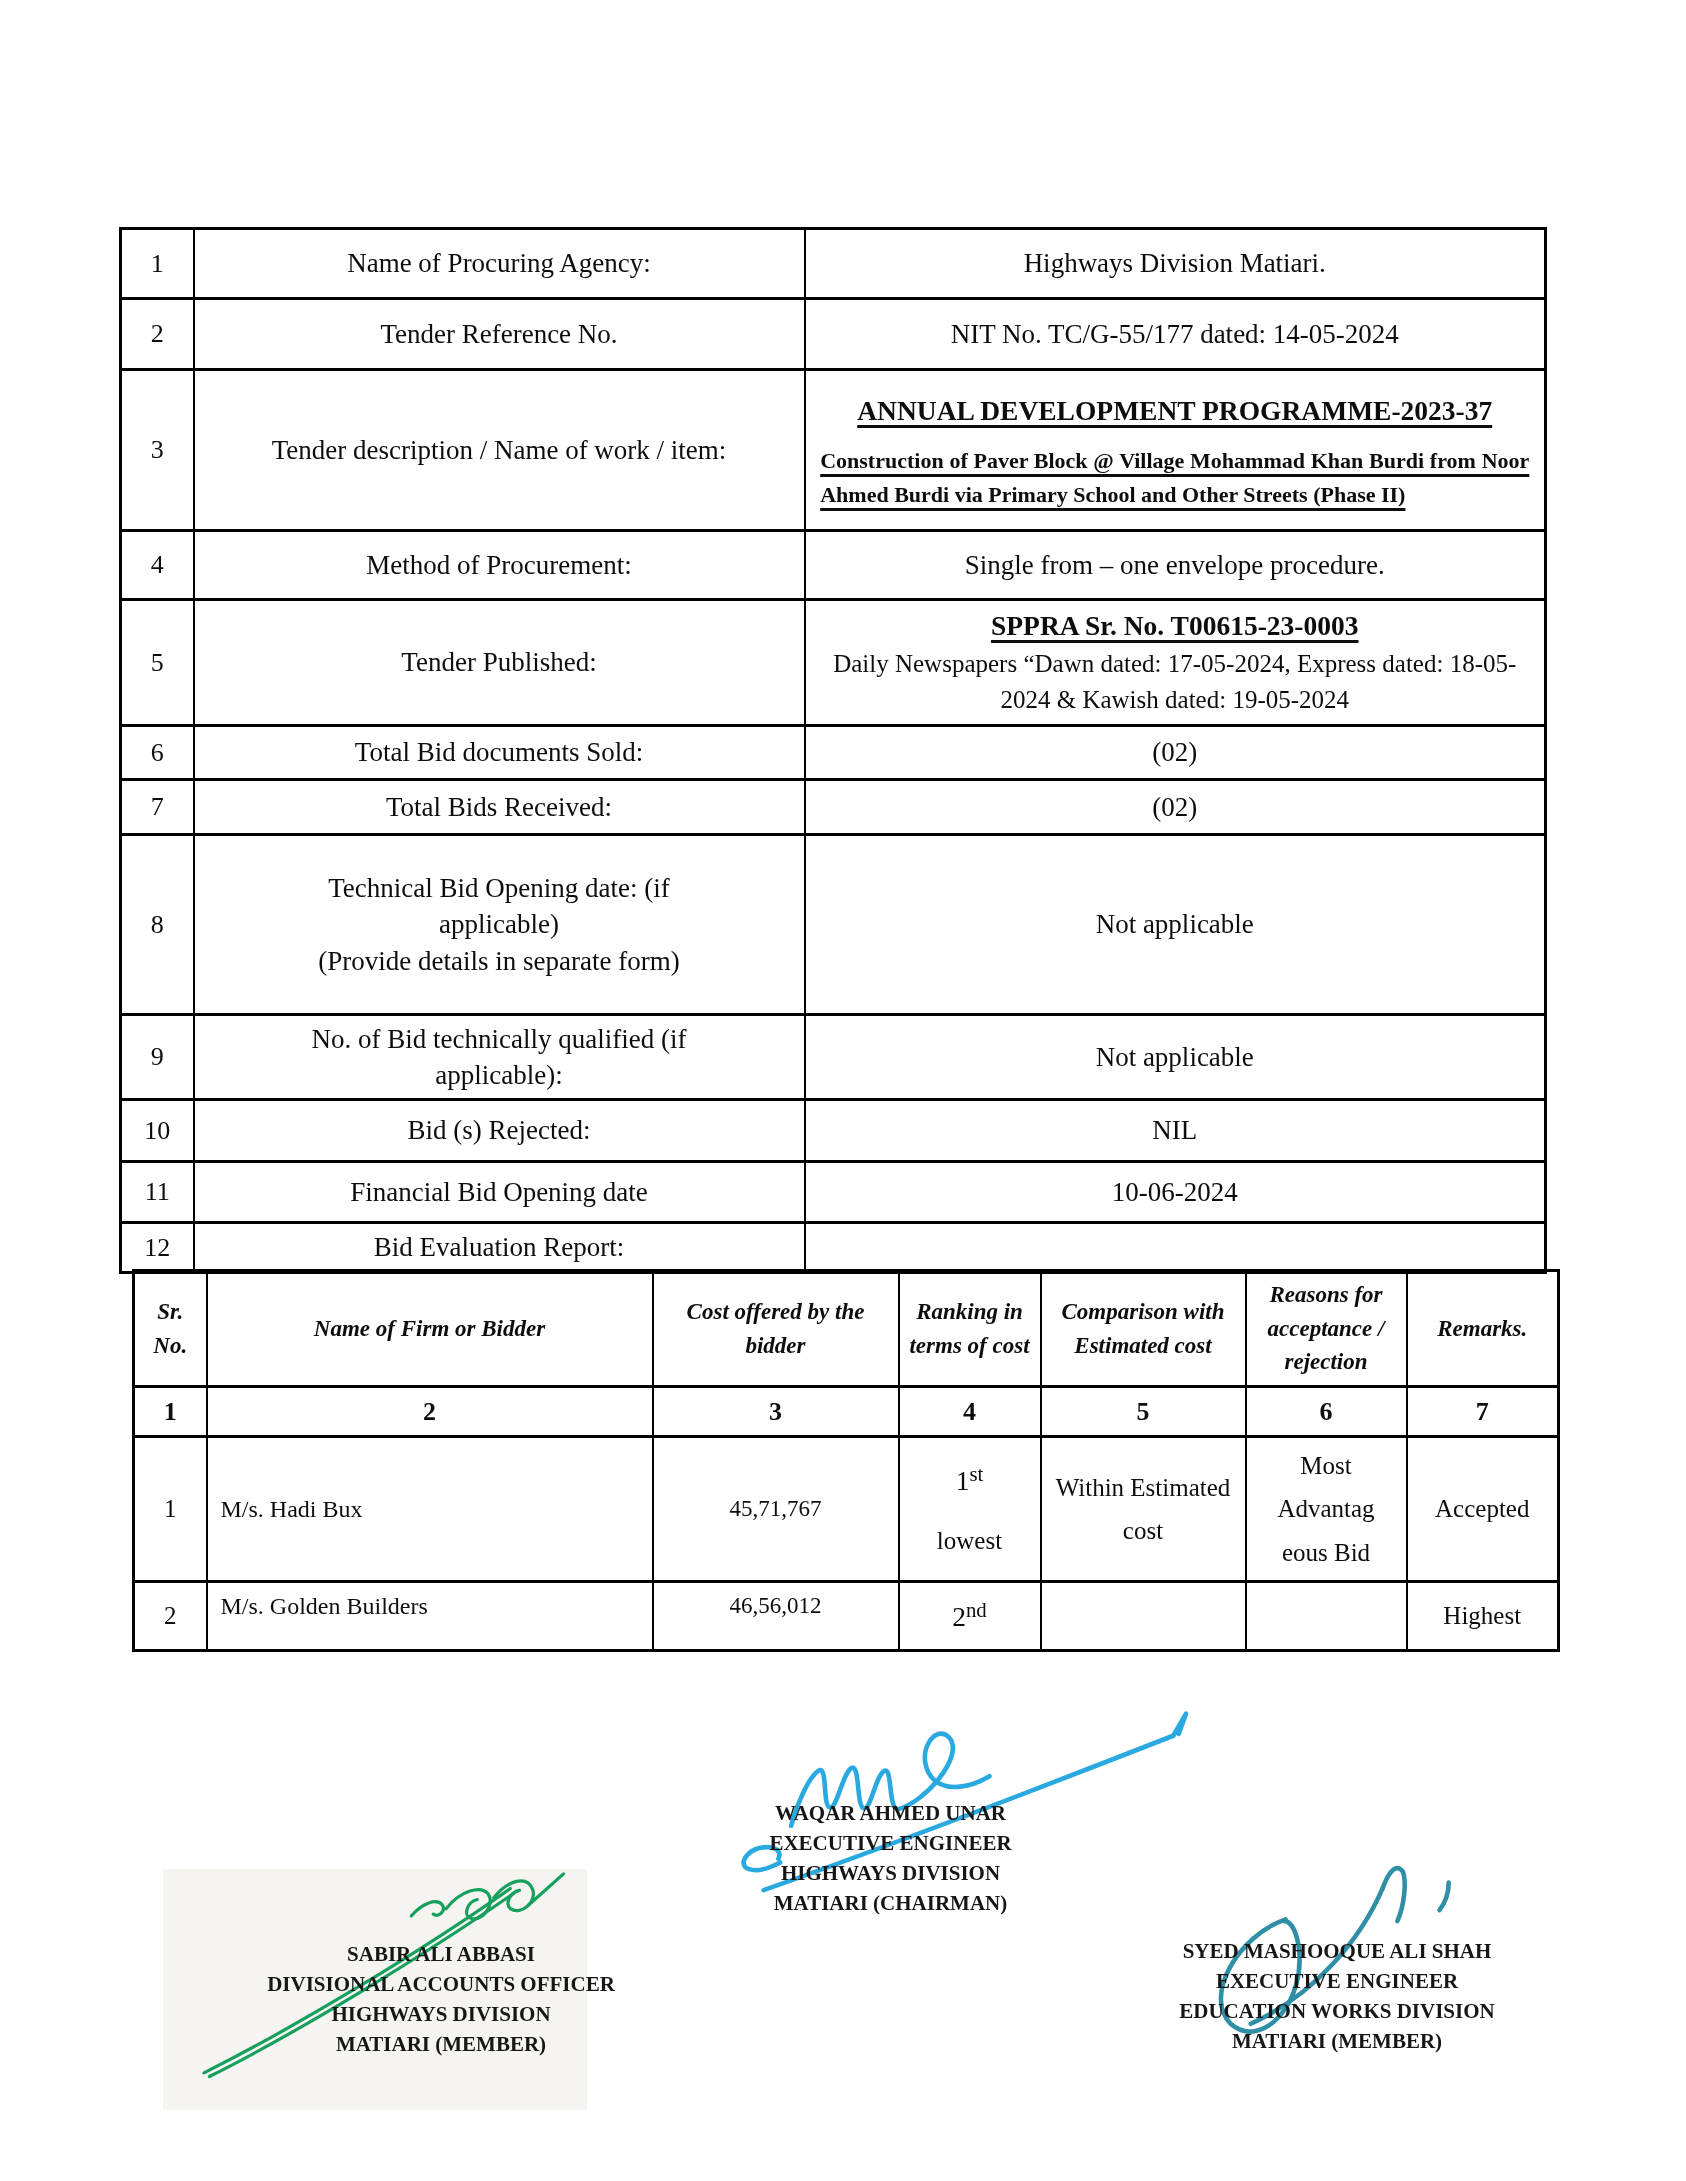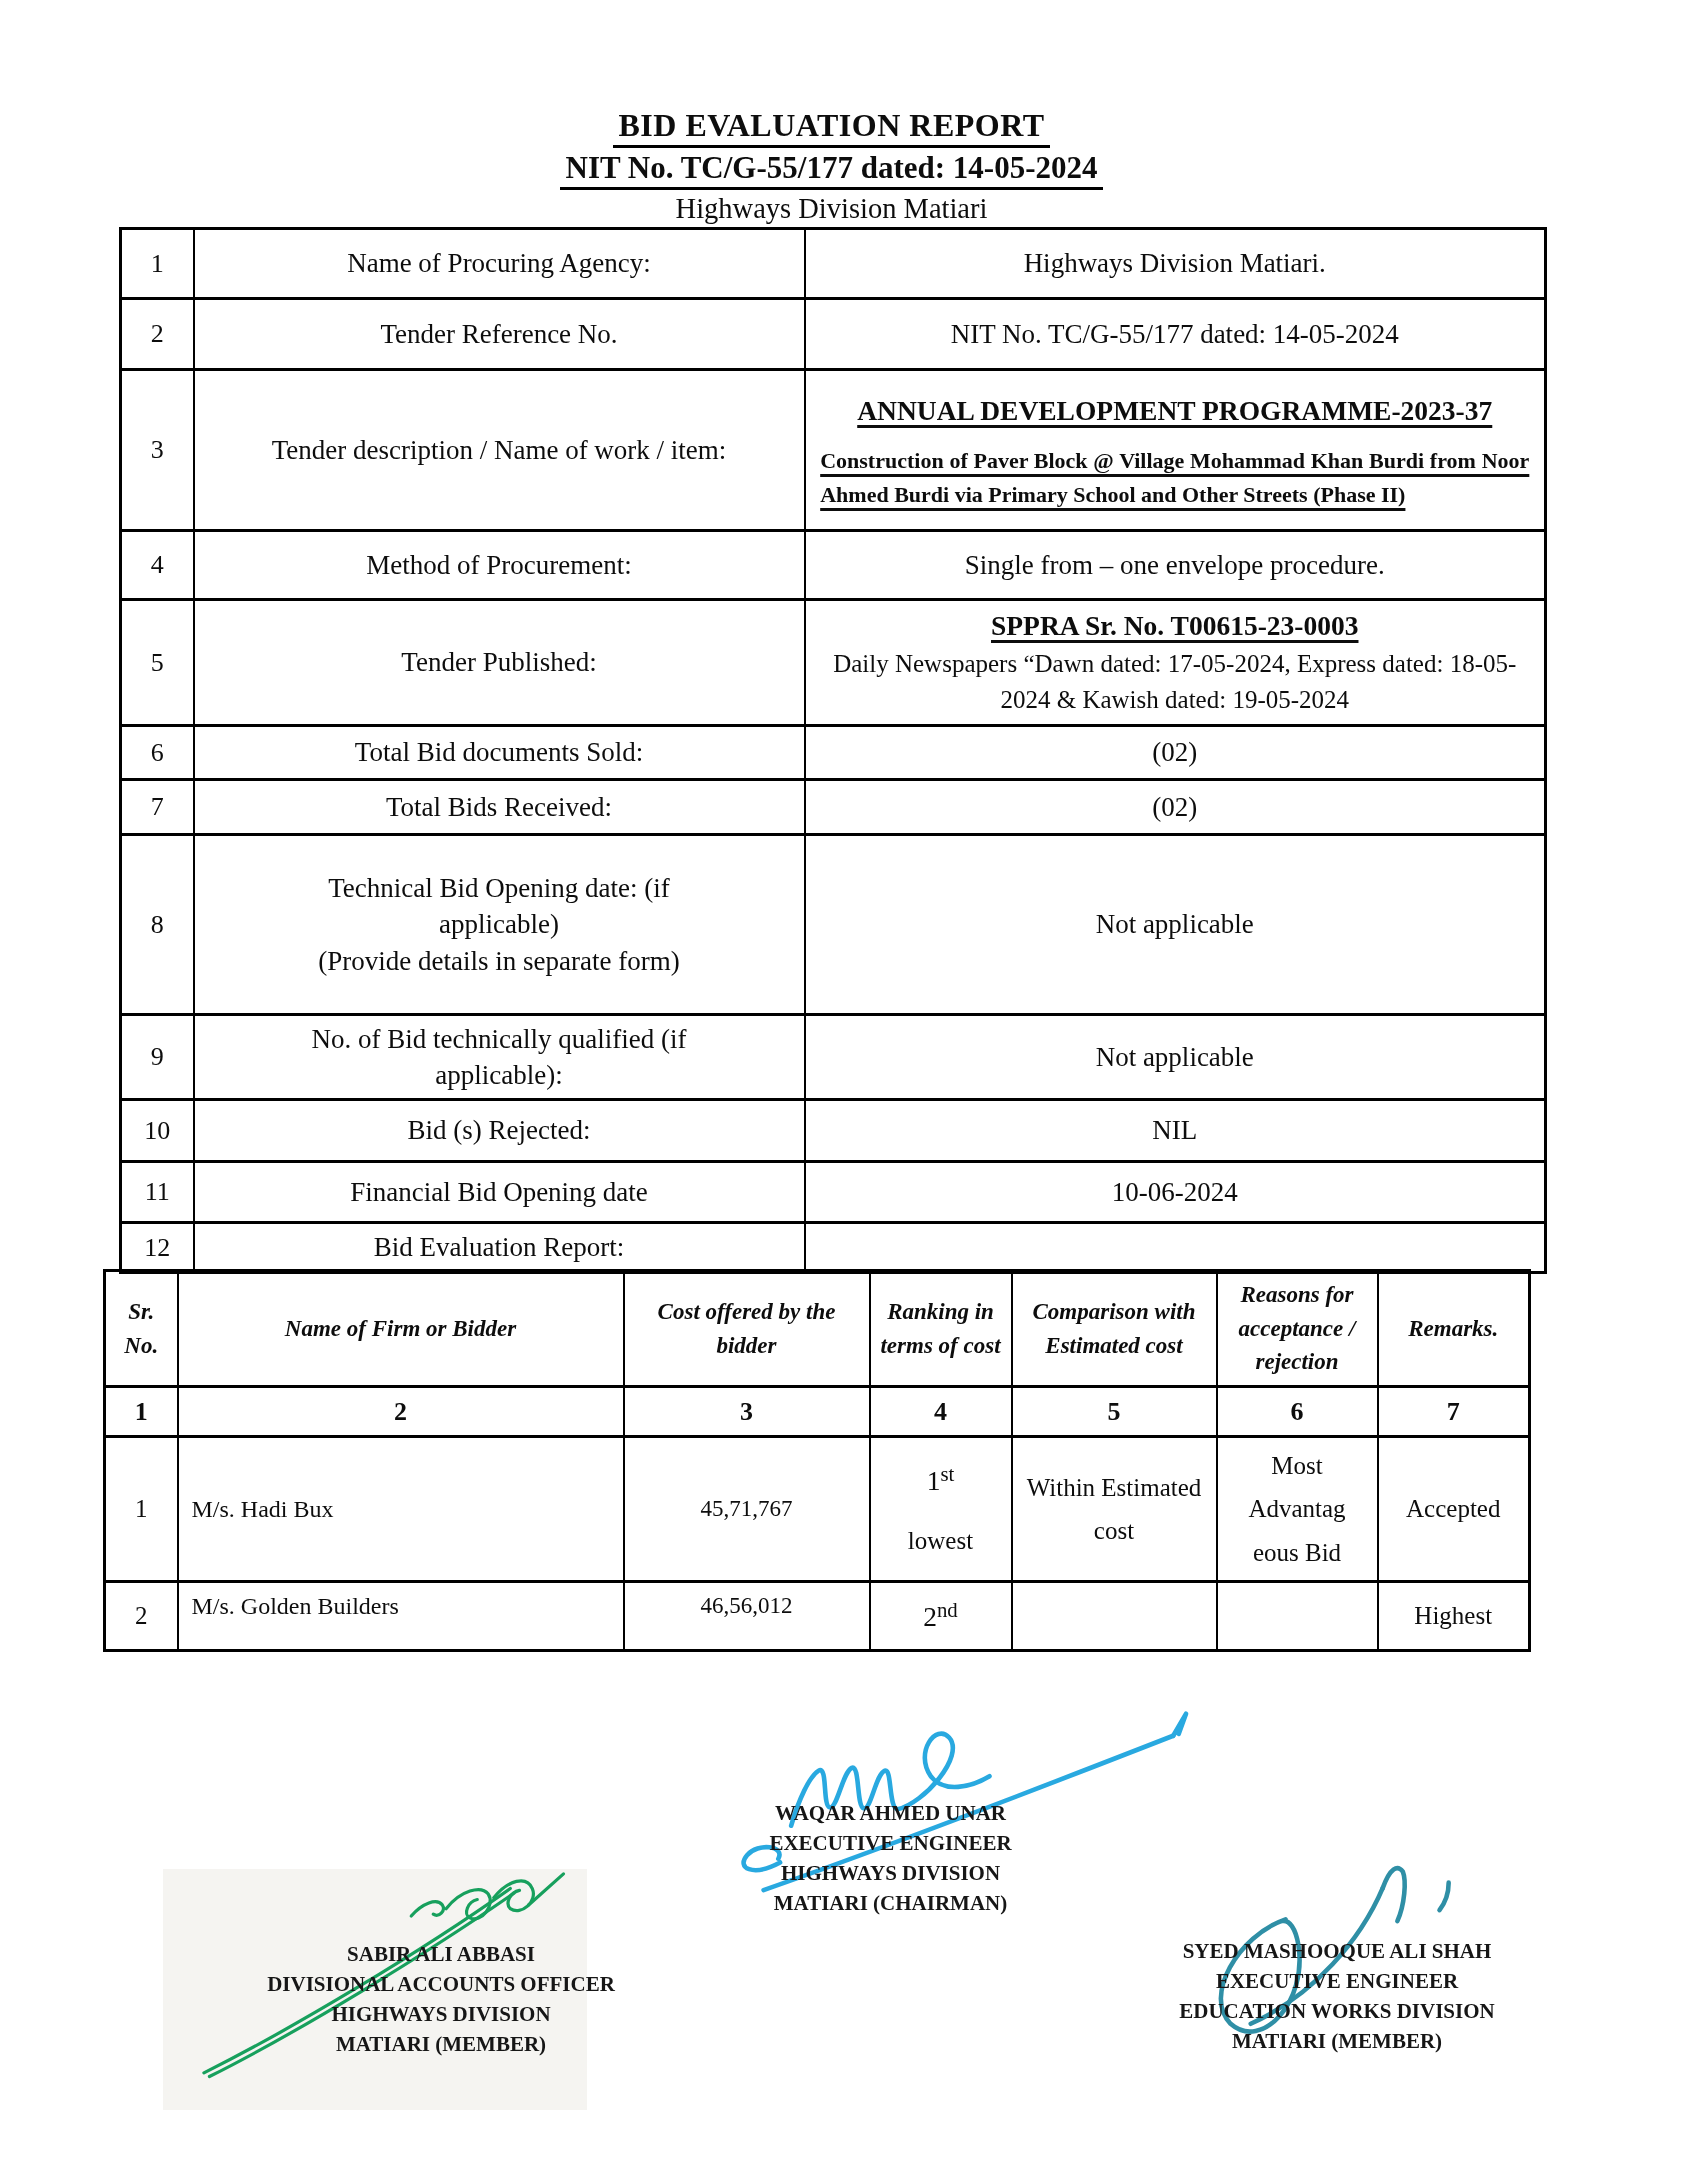--- a/index.html
+++ b/index.html
@@ -15,21 +15,21 @@
     border-bottom:3.7px solid #000;padding:0 5.5px 0.9px 5.5px;margin-top:2.8px;}
   .title-div{font-size:28.5px;margin-top:2.8px;}
   .page-badge{
     position:absolute;left:1293px;top:116px;width:253px;height:92px;
     border:2.8px solid #000;border-radius:50%;display:flex;align-items:center;justify-content:center;
     font-size:31px;font-weight:bold;
   }
   
   table{border-collapse:collapse;table-layout:fixed;}
   .t1{position:absolute;left:119px;top:227px;width:1425px;}
-  .t2{position:absolute;left:103px;top:1269px;width:1425px;}
+  .t2{position:absolute;left:132px;top:1269px;width:1425px;}
   .t1 td,.t2 td,.t2 th{
     border-left:2.8px solid #000;border-right:2.8px solid #000;
     border-top:3.7px solid #000;border-bottom:3.7px solid #000;
     vertical-align:middle;text-align:center;padding:1.8px 5.5px;overflow:hidden;
   }
   .t1{border:3.7px solid #000;}
   .t2{border:3.7px solid #000;}
   .t1 .sr{font-size:26px;}
   .t1 .lbl{font-size:27px;line-height:1.35;margin-left:7px;}
   .t1 .val{font-size:27px;line-height:1.35;}
@@ -63,25 +63,20 @@
   .sig-svg{position:absolute;z-index:2;}
   .svg-chairman{left:725px;top:1697px;}
   .svg-left{left:158px;top:1850px;}
   .svg-right{left:1177px;top:1857px;}
 </style>
 </head>
 <body>
 
 <div class="page">
 
-  <div class="header">
-    <div><span class="title-main">BID EVALUATION REPORT</span></div>
-    <div><span class="title-nit">NIT No. TC/G-55/177 dated: 14-05-2024</span></div>
-    <div class="title-div">Highways Division Matiari</div>
-  </div>
 
 
   <table class="t1">
     <colgroup>
         <col style="width:73px">
         <col style="width:611px">
         <col style="width:741px">
       </colgroup>
     <tbody>
         <tr style="height:70px">

